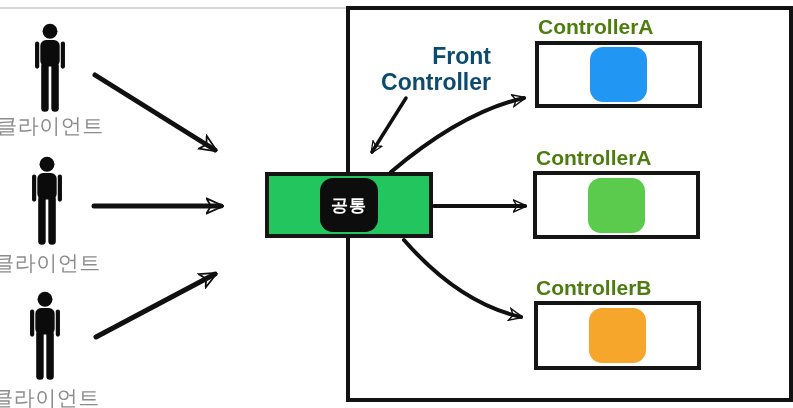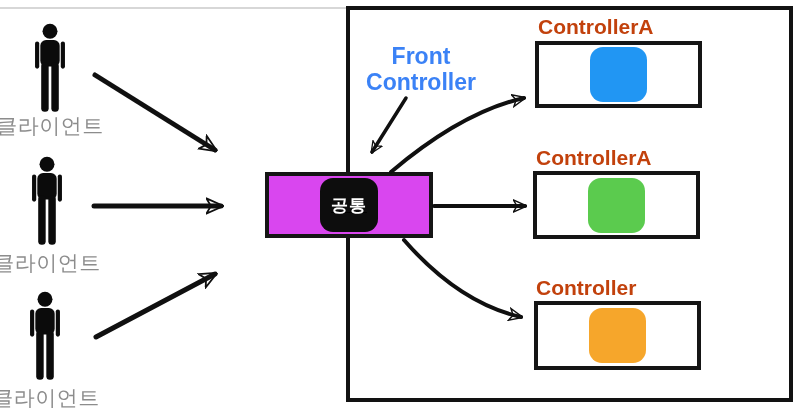--- a/index.html
+++ b/index.html
@@ -12,34 +12,34 @@
     position:absolute;left:346px;top:6px;width:447px;height:396px;
     box-sizing:border-box;border:4px solid #121212;background:transparent;
   }
   .person{position:absolute;}
   .person-shape{fill:#0b0b0b;}
   .client-label{
     position:absolute;width:110px;text-align:center;
     font-size:21px;font-weight:500;letter-spacing:0.5px;white-space:nowrap;
   }
   .fc-annotation{
-    position:absolute;left:351px;top:43px;width:140px;text-align:center;
-    font-size:23px;line-height:26px;font-weight:800;color:#3b82f6;
+    position:absolute;left:351px;top:43px;width:140px;text-align:right;
+    font-size:23px;line-height:26px;font-weight:800;color:#0c4a6e;
   }
   .common-box{
     position:absolute;left:265px;top:172px;width:168px;height:66px;
-    box-sizing:border-box;border:4px solid #151515;background:#d946ef;
+    box-sizing:border-box;border:4px solid #151515;background:#22c55e;
     display:flex;align-items:center;justify-content:center;z-index:3;text-decoration:underline;
   }
   .common-square{
     width:58px;height:54px;border-radius:13px;
     display:flex;align-items:center;justify-content:center;
   }
   .common-square span{color:#ffffff;font-size:17px;font-weight:700;letter-spacing:1px;}
-  .ctrl-title{position:absolute;font-size:21px;line-height:23px;font-weight:800;color:#c2410c;white-space:nowrap;}
+  .ctrl-title{position:absolute;font-size:21px;line-height:23px;font-weight:800;color:#4d7c0f;white-space:nowrap;}
   .ctrl-box{
     position:absolute;width:167px;box-sizing:border-box;border:4px solid #151515;background:#ffffff;
     display:flex;align-items:center;justify-content:center;z-index:2;
   }
   .ctrl-square{width:57px;height:55px;border-radius:13px;}
   .arrows{position:absolute;left:0;top:0;width:793px;height:408px;z-index:4;pointer-events:none;}
   .arrows path{fill:none;stroke:#101010;stroke-linecap:round;}
 </style>
 </head>
 <body>
@@ -89,21 +89,21 @@
   <div class="ctrl-title" style="left:538px;top:15px">ControllerA</div>
   <div class="ctrl-box" style="left:535px;top:41px;height:67px">
     <div class="ctrl-square" style="background-color: rgb(33, 150, 243);"></div>
   </div>
 
   <div class="ctrl-title" style="left:536px;top:146px">ControllerA</div>
   <div class="ctrl-box" style="left:533px;top:171px;height:68px">
     <div class="ctrl-square" style="background-color: rgb(91, 203, 78);"></div>
   </div>
 
-  <div class="ctrl-title" style="left:536px;top:276px">Controller</div>
+  <div class="ctrl-title" style="left:536px;top:276px">ControllerB</div>
   <div class="ctrl-box" style="left:534px;top:301px;height:69px">
     <div class="ctrl-square" style="background-color: rgb(246, 166, 43);"></div>
   </div>
 
   <svg class="arrows" viewBox="0 0 793 408">
     <defs>
       <marker id="ah" viewBox="0 0 10 10" refX="8.6" refY="5" markerWidth="3.6" markerHeight="3.6" orient="auto-start-reverse">
         <path d="M0.5,0.8 L10,5 L0.5,9.2 L3,5 Z" fill="#101010" stroke="none"></path>
       </marker>
     </defs>

